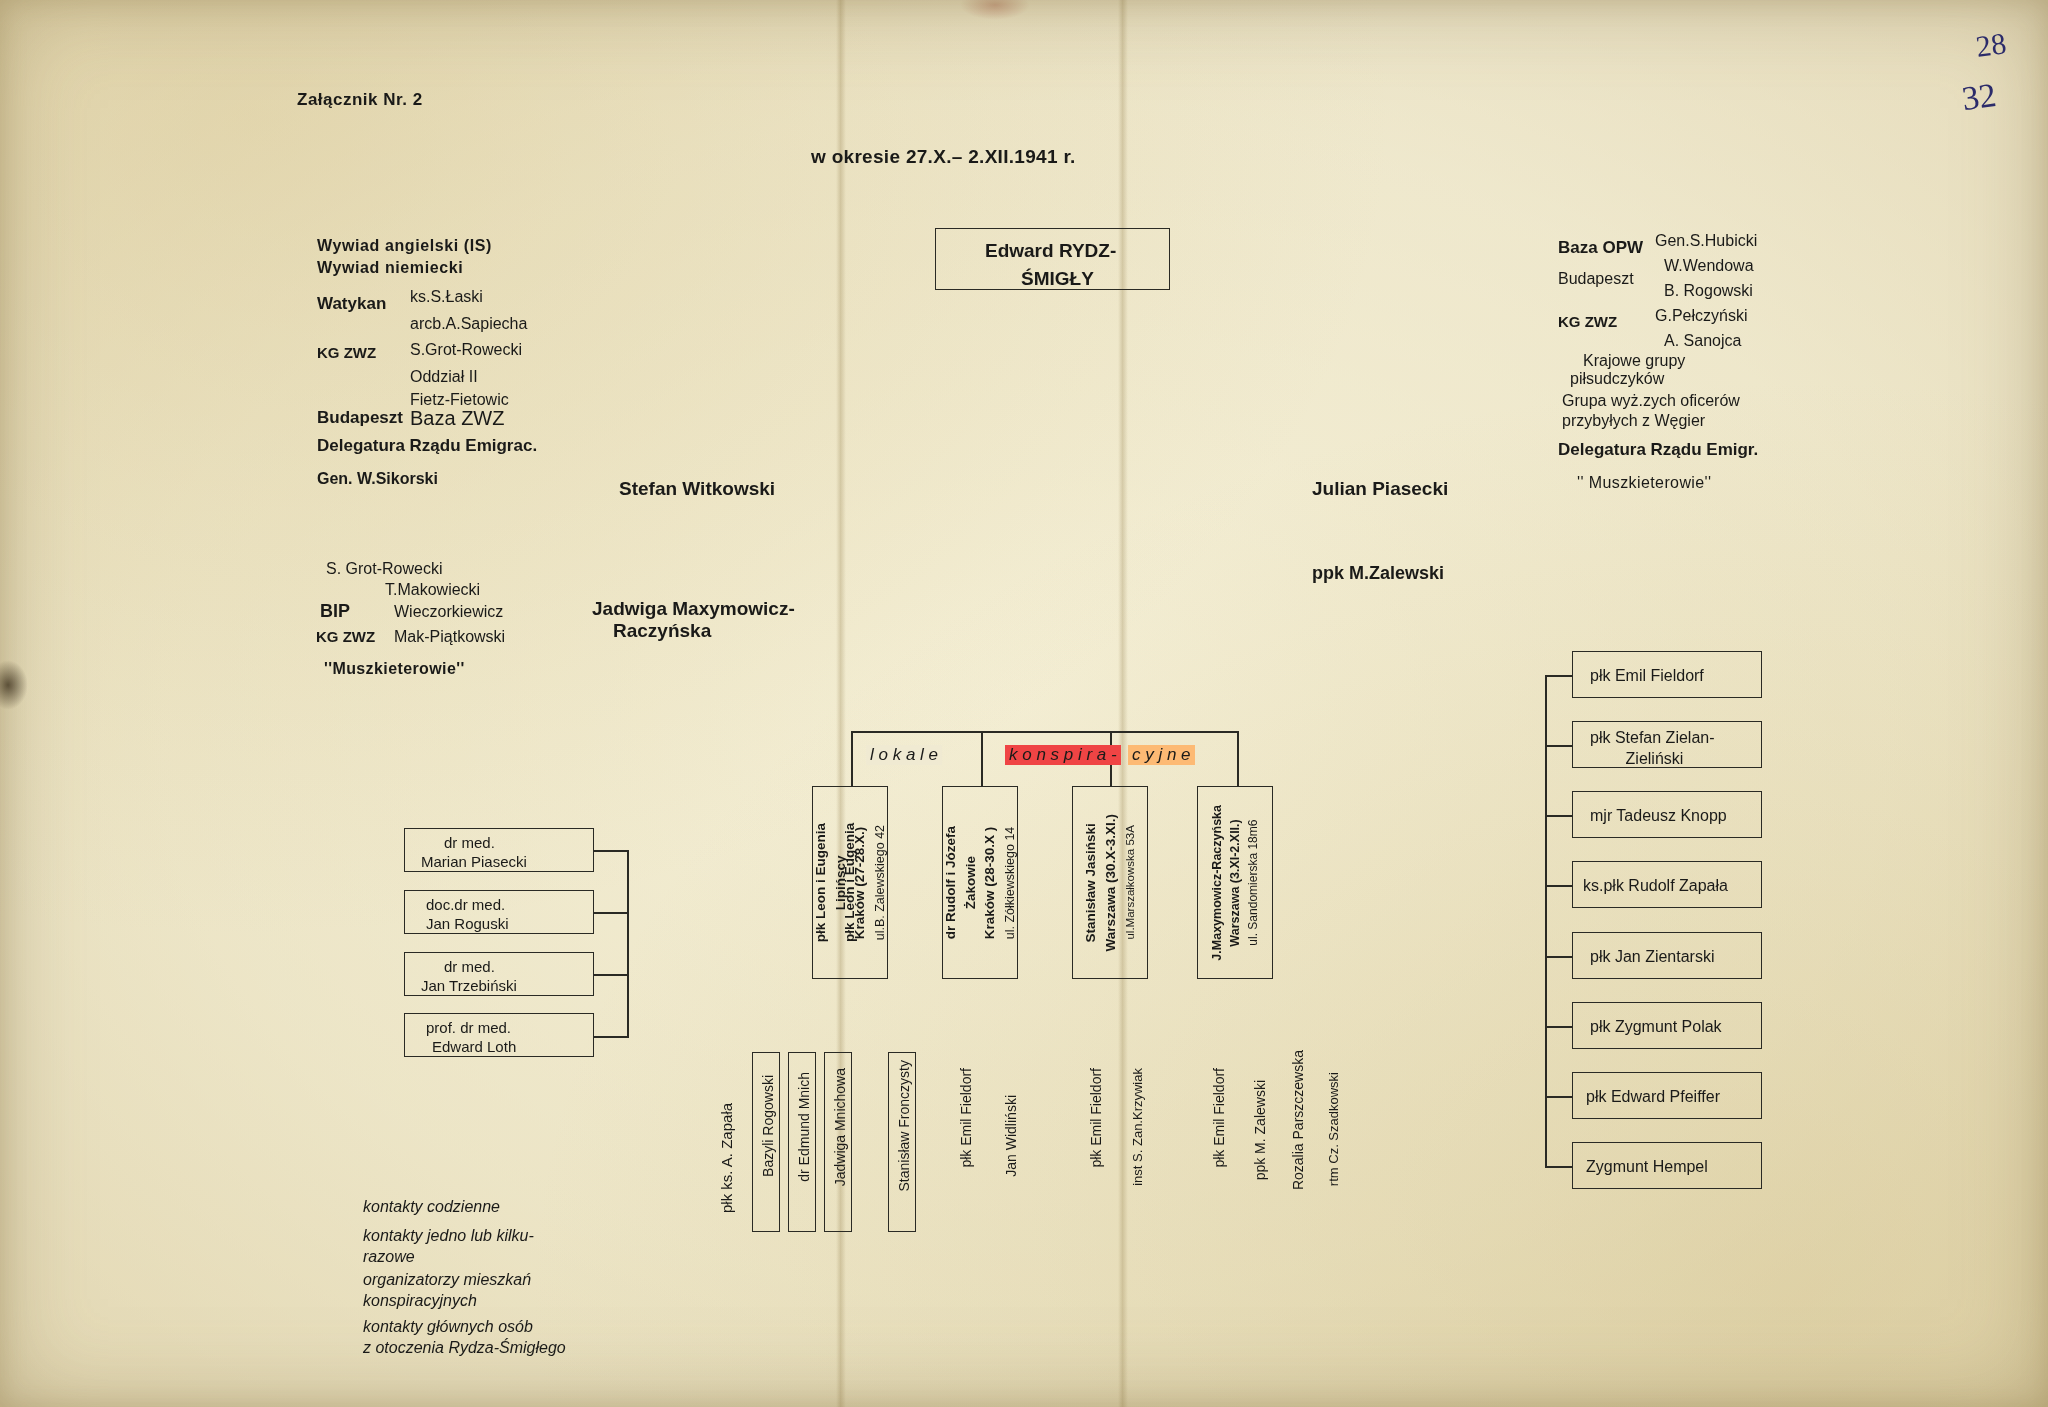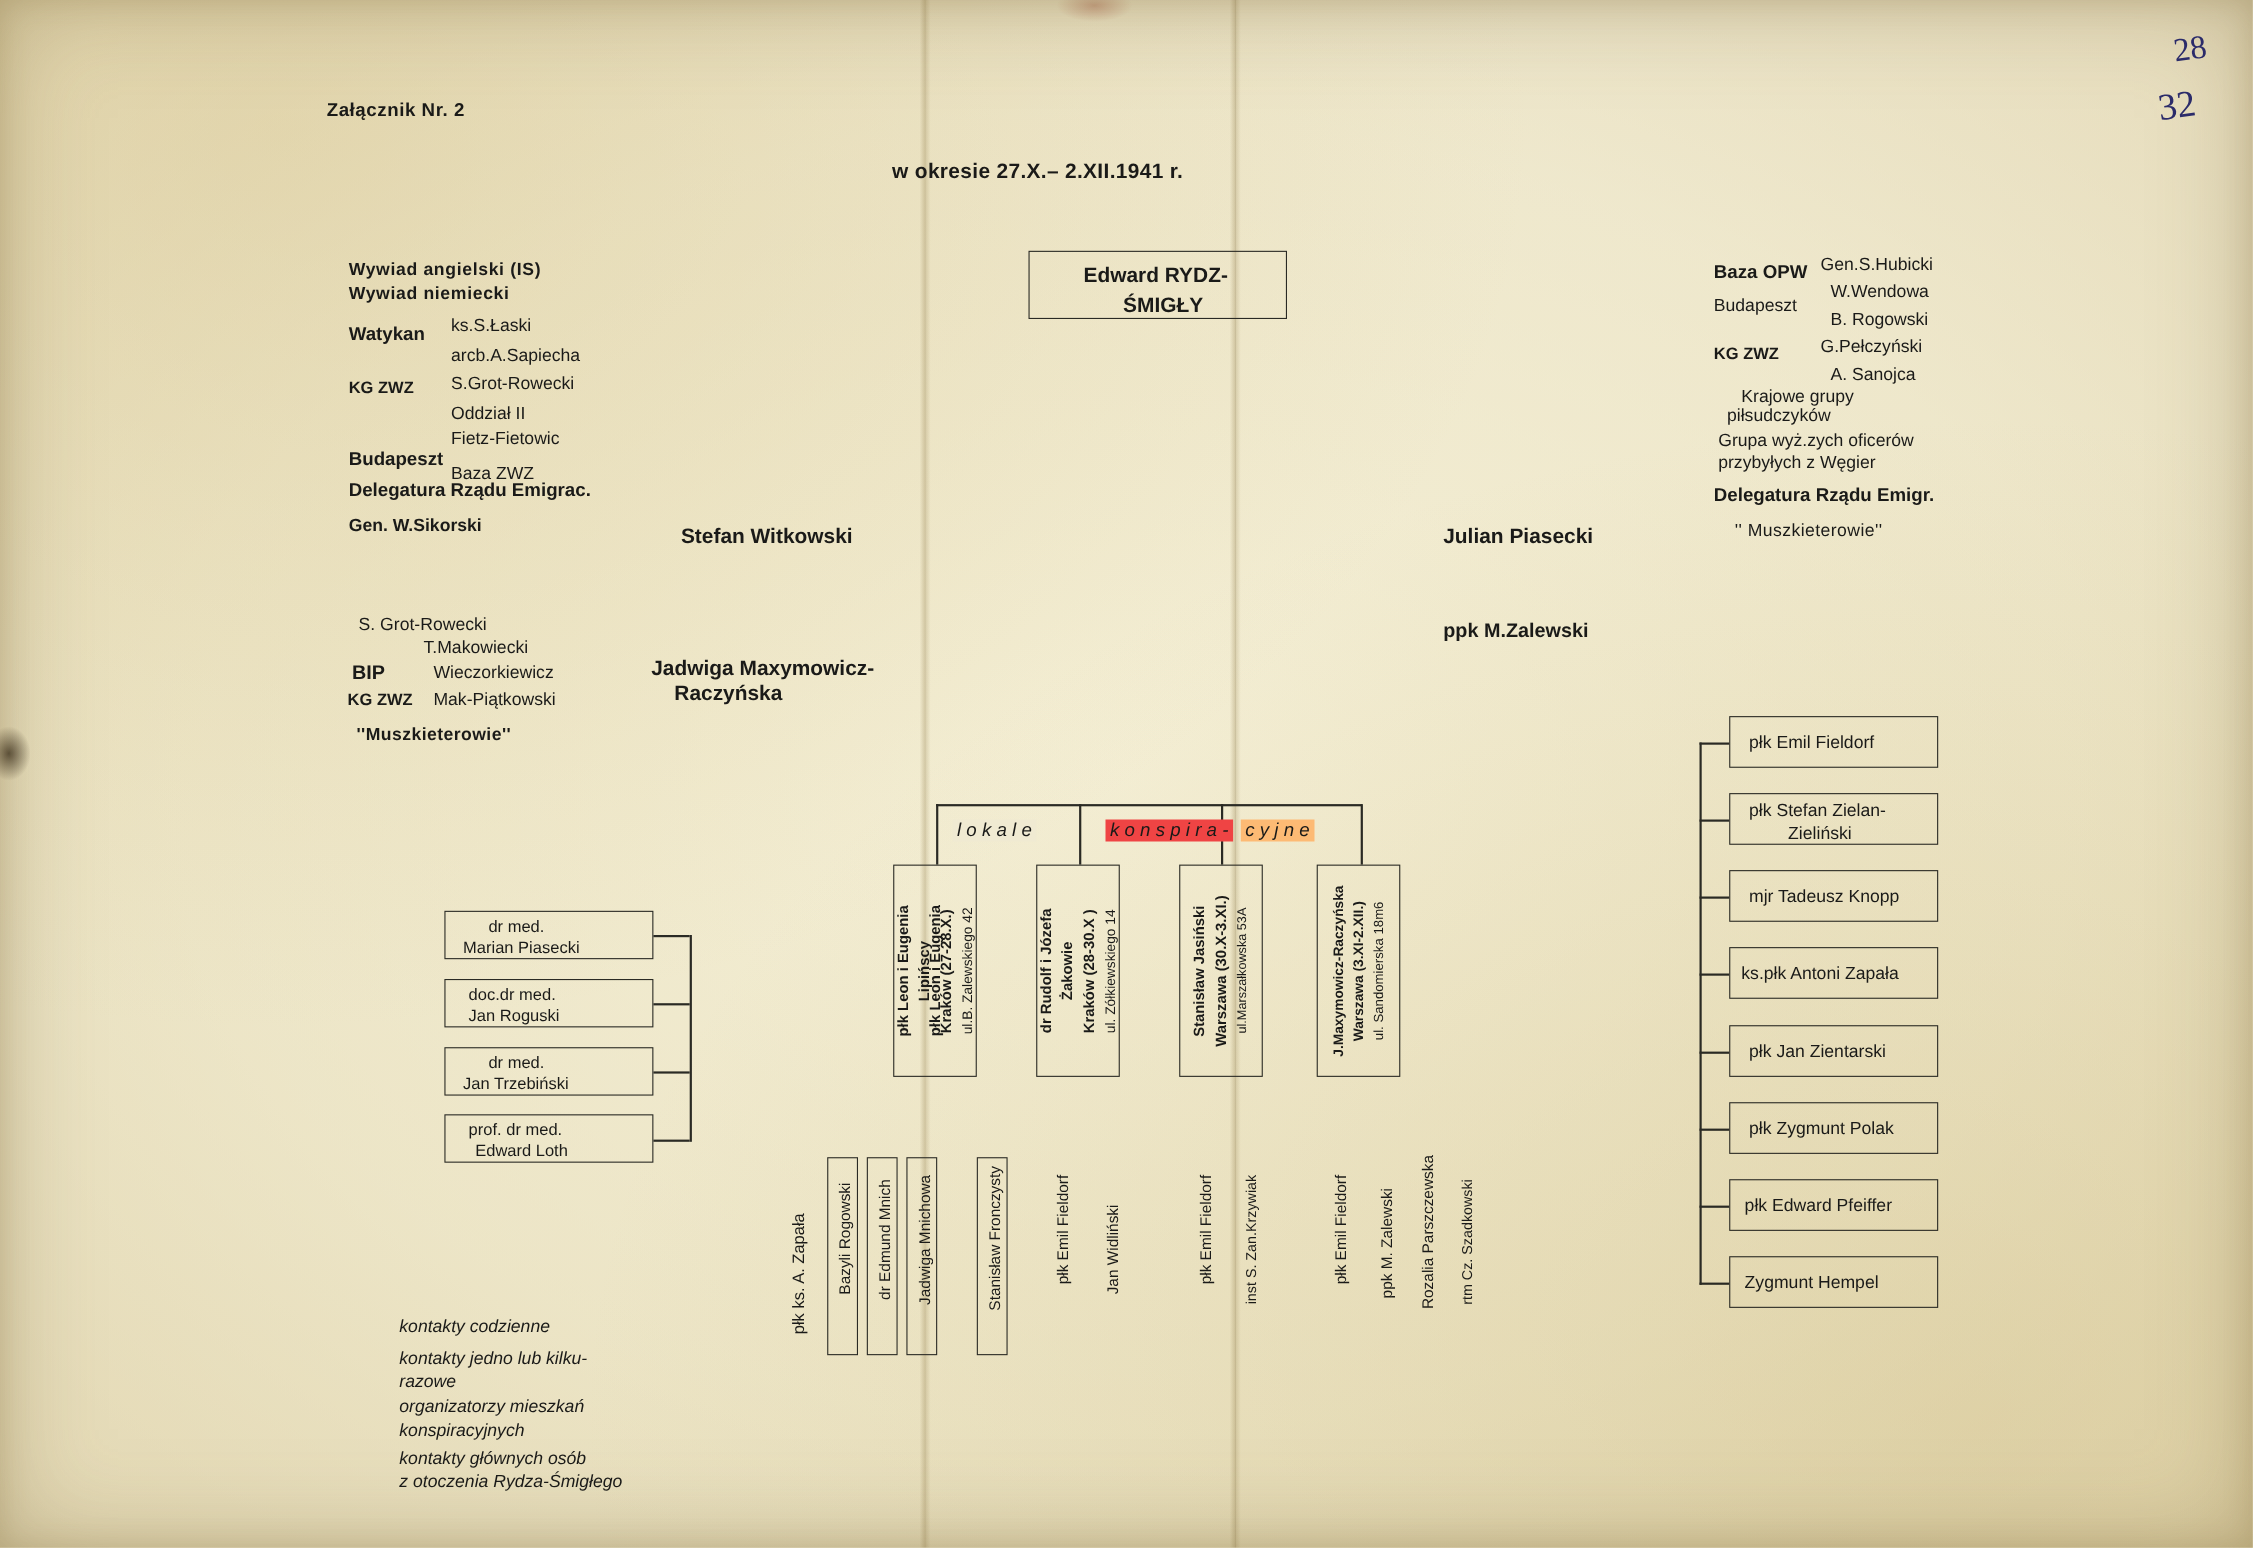--- a/index.html
+++ b/index.html
@@ -99,21 +99,21 @@
   <div class="t bold" style="left:317px;top:294px;font-size:17px;">Watykan</div>
   <div class="t" style="left:410px;top:288px;font-size:16px;">ks.S.Łaski</div>
   <div class="t" style="left:410px;top:315px;font-size:16px;">arcb.A.Sapiecha</div>
 
   <div class="t bold" style="left:317px;top:344px;font-size:15px;">KG ZWZ</div>
   <div class="t" style="left:410px;top:341px;font-size:16px;">S.Grot-Rowecki</div>
   <div class="t" style="left:410px;top:368px;font-size:16px;">Oddział II</div>
 
   <div class="t bold" style="left:317px;top:408px;font-size:17px;">Budapeszt</div>
   <div class="t" style="left:410px;top:391px;font-size:16px;">Fietz-Fietowic</div>
-  <div class="t" style="left:410px;top:422px;font-size:16px;">Baza ZWZ</div>
+  <div class="t" style="left:410px;top:407px;font-size:20px;">Baza ZWZ</div>
 
   <div class="t bold" style="left:317px;top:436px;font-size:17px;">Delegatura Rządu Emigrac.</div>
   <div class="t bold" style="left:317px;top:470px;font-size:16px;">Gen. W.Sikorski</div>
 
   <div class="t" style="left:326px;top:560px;font-size:16px;">S. Grot-Rowecki</div>
   <div class="t" style="left:385px;top:581px;font-size:16px;">T.Makowiecki</div>
   <div class="t bold" style="left:320px;top:601px;font-size:18px;">BIP</div>
   <div class="t bold" style="left:316px;top:628px;font-size:15px;">KG ZWZ</div>
   <div class="t" style="left:394px;top:603px;font-size:16px;">Wieczorkiewicz</div>
   <div class="t" style="left:394px;top:628px;font-size:16px;">Mak-Piątkowski</div>
@@ -213,21 +213,21 @@
   <div class="box" style="left:1572px;top:721px;width:190px;height:47px;"></div>
   <div class="t" style="left:1590px;top:728px;font-size:16px;line-height:1.3;"><span>płk Stefan Zielan-
         Zieliński</span></div>
   <div class="line hline" style="left:1545px;top:745px;width:27px;"></div>
 
   <div class="box" style="left:1572px;top:791px;width:190px;height:47px;"></div>
   <div class="t" style="left:1590px;top:807px;font-size:16px;">mjr Tadeusz Knopp</div>
   <div class="line hline" style="left:1545px;top:815px;width:27px;"></div>
 
   <div class="box" style="left:1572px;top:861px;width:190px;height:47px;"></div>
-  <div class="t" style="left:1583px;top:877px;font-size:16px;">ks.płk Antoni Zapała</div>
+  <div class="t" style="left:1583px;top:877px;font-size:16px;">ks.płk Rudolf Zapała</div>
   <div class="line hline" style="left:1545px;top:885px;width:27px;"></div>
 
   <div class="box" style="left:1572px;top:932px;width:190px;height:47px;"></div>
   <div class="t" style="left:1590px;top:948px;font-size:16px;">płk Jan Zientarski</div>
   <div class="line hline" style="left:1545px;top:956px;width:27px;"></div>
 
   <div class="box" style="left:1572px;top:1002px;width:190px;height:47px;"></div>
   <div class="t" style="left:1590px;top:1018px;font-size:16px;">płk Zygmunt Polak</div>
   <div class="line hline" style="left:1545px;top:1026px;width:27px;"></div>
 

